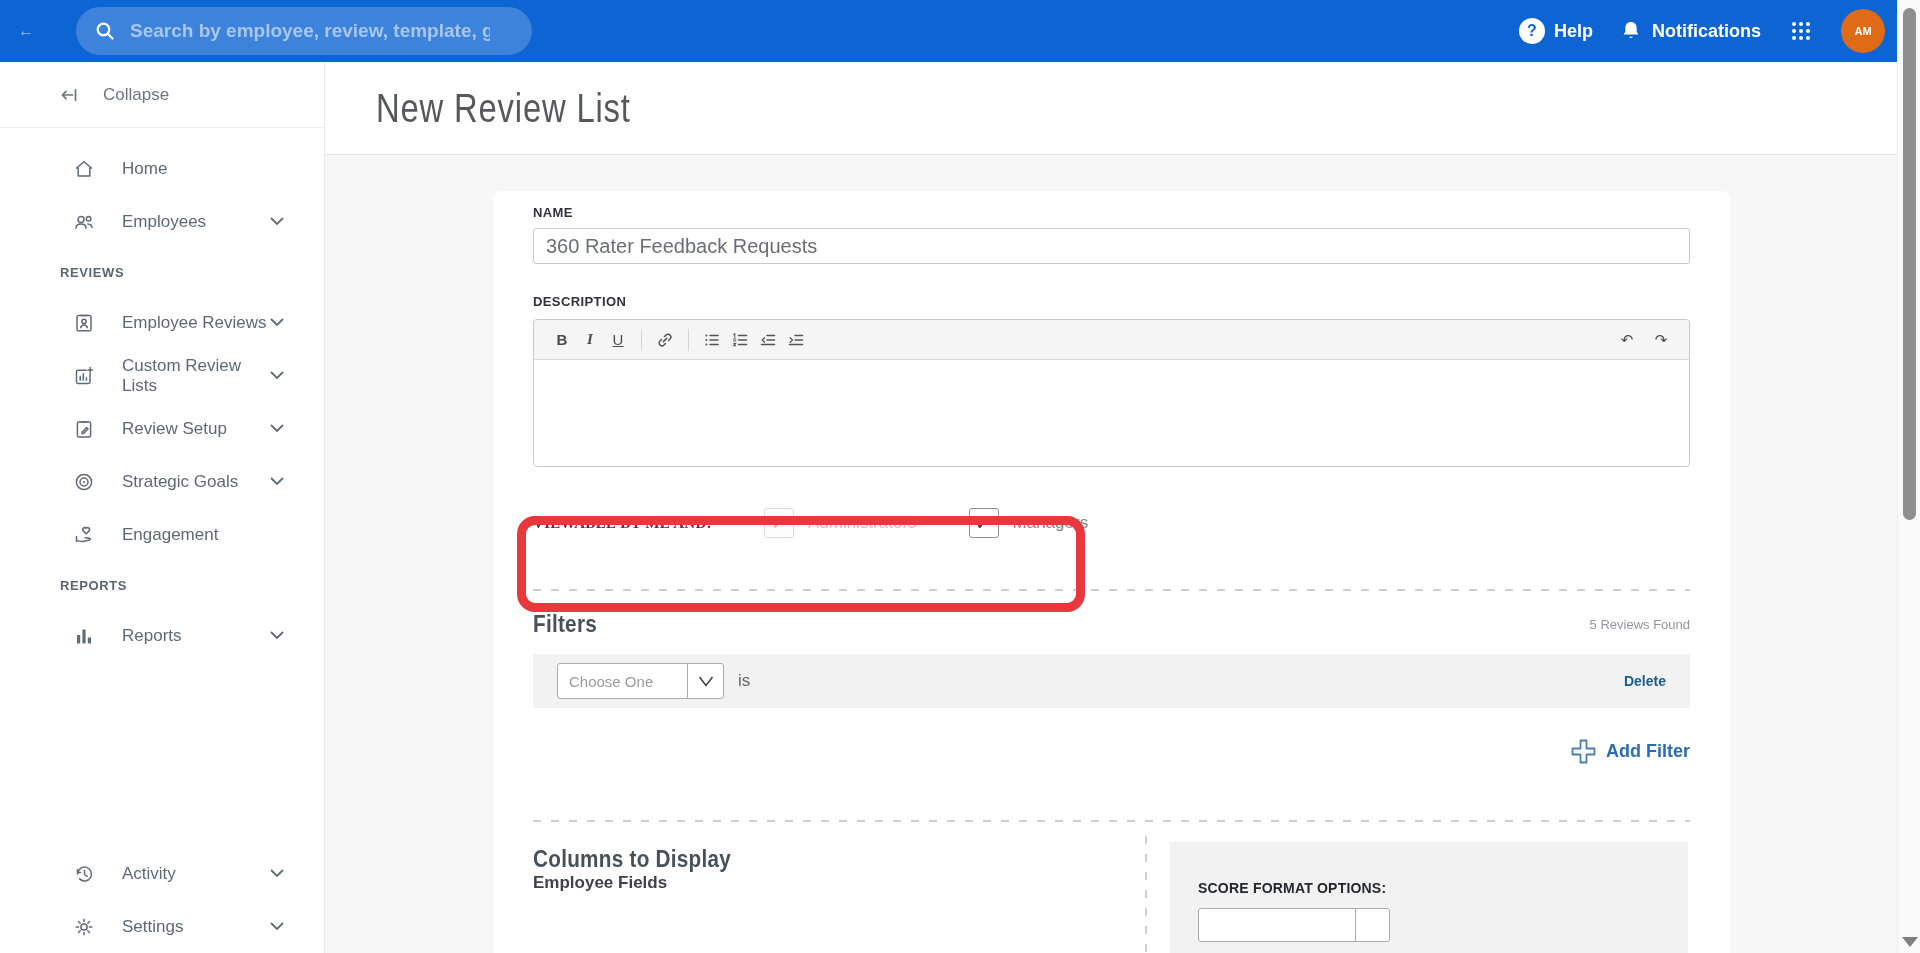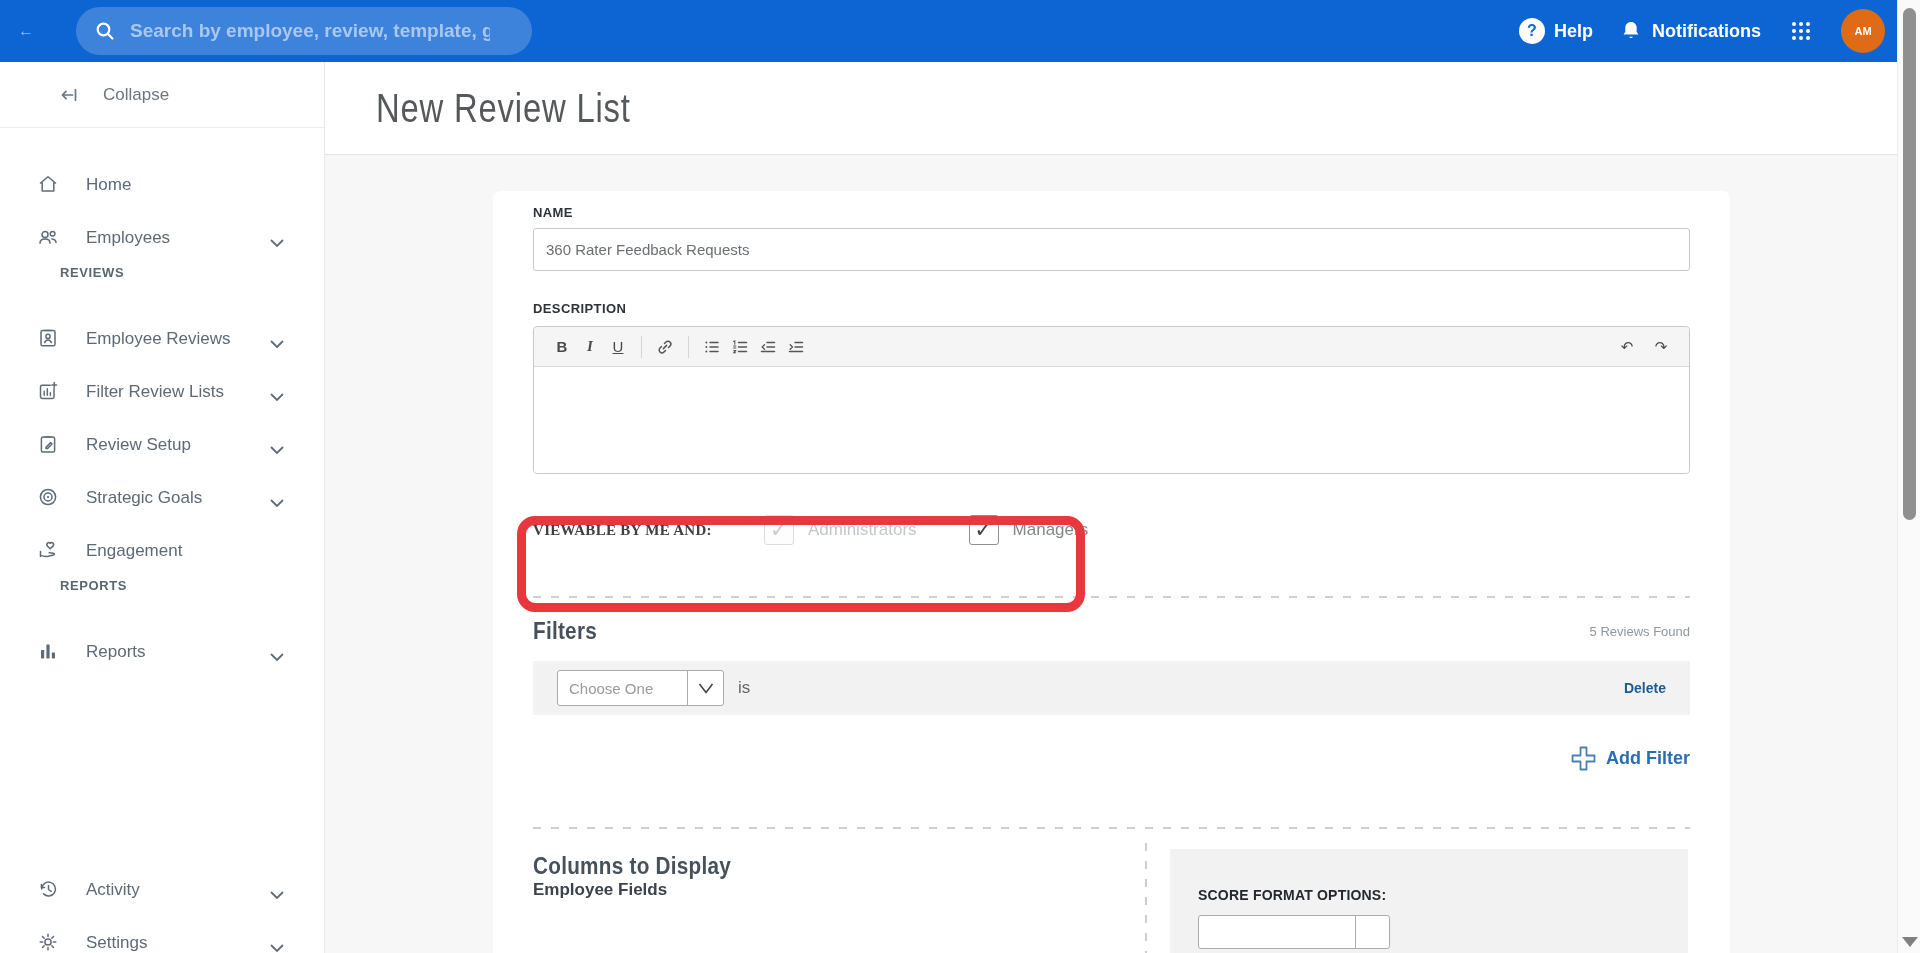--- a/index.html
+++ b/index.html
@@ -32,42 +32,42 @@
                   border-left:8px solid transparent; border-right:8px solid transparent;
                   border-top:10px solid #7f7f7f; }
 
   
   .sidebar { position:absolute; left:0; top:62px; width:325px; bottom:0; background:#fff;
              border-right:1px solid #e8e8e8; display:flex; flex-direction:column; z-index:20; }
   .collapse-row { height:66px; display:flex; align-items:center; padding-left:37px;
                   border-bottom:1px solid #ececec; color:#6a7680; font-size:17px; cursor:pointer; }
   .collapse-row span { margin-left:22px; }
   .nav { padding-top:14px; display:flex; flex-direction:column; flex:1; }
-  .nav-item { height:53px; display:flex; align-items:flex-end; padding-left:37px; padding-right:40px;
-              color:#5d6a76; font-size:17px; font-weight:500; cursor:pointer; position:relative; }
+  .nav-item { height:53px; display:flex; align-items:center; padding-left:37px; padding-right:40px;
+              color:#5d6a76; font-size:17px; font-weight:500; cursor:pointer; position:relative;margin-left:36px; }
   .nav-item .lbl { margin-left:27px; }
   .nav-item .chev { margin-left:auto; }
   .nav-section { height:48px; display:flex; align-items:center; padding-left:60px;
                  color:#5b6770; font-size:13px; font-weight:700; letter-spacing:.6px; }
   .mt-auto { margin-top:auto; }
   .icon22 { width:22px; height:22px; flex:none; }
 
   
   .main { position:absolute; left:325px; top:62px; right:23px; bottom:0; }
   .page-header { height:93px; background:#fff; border-bottom:1px solid #e4e4e4;
                  display:flex; align-items:center; padding-left:51px; }
   .page-title { font-size:40px; font-weight:400; color:#55595c; letter-spacing:1px;
                 transform:scaleX(.82); transform-origin:left center; }
   .content { position:absolute; top:93px; left:0; right:0; bottom:0; background:#f7f7f7; }
   .card { position:absolute; left:168px; top:36px; width:1237px; bottom:-14px;
           background:#fff; border-radius:8px; padding:0 40px; }
 
   .field-label { margin-top:14px; font-size:13px; font-weight:700; color:#2d3339; letter-spacing:.4px; }
-  .text-input { margin-top:8px; width:100%; height:43px; border:1px solid #c9c9c9; border-radius:3px;
-                padding:0 12px; font-size:15px; color:#6b6f73; font-family:"Liberation Sans", sans-serif; outline:none; }
+  .text-input { margin-top:8px; width:100%; height:36px; border:1px solid #c9c9c9; border-radius:3px;
+                padding:0 12px; font-size:20px; color:#6b6f73; font-family:"Liberation Sans", sans-serif; outline:none; }
   .desc-label { margin-top:30px; }
   .editor { margin-top:10px; border:1px solid #c9c9c9; border-radius:4px; }
   .editor-toolbar { height:40px; background:#f5f5f5; border-bottom:1px solid #d9d9d9;
                     border-radius:4px 4px 0 0; display:flex; align-items:center; padding:0 14px; }
   .tb-btn { width:28px; height:28px; display:flex; align-items:center; justify-content:center;
             color:#4a4a4a; font-size:15px; cursor:pointer; }
   .tb-sep { width:1px; height:22px; background:#d5d5d5; margin:0 9px; }
   .tb-bold { font-weight:700; }
   .tb-italic { font-style:italic; font-family:"Liberation Serif", serif; font-weight:600; }
   .tb-underline { text-decoration:underline; }
@@ -230,21 +230,21 @@
     </div>
 
     <div class="nav-item">
       <span class="icon22">
         <svg width="22" height="22" viewBox="0 0 22 22" stroke="#5f6b76" stroke-width="1.5" fill="none" stroke-linecap="round" stroke-linejoin="round">
             <path d="M17 8.6v8.2a1.6 1.6 0 0 1-1.6 1.6H5.1a1.6 1.6 0 0 1-1.6-1.6V6.9a1.6 1.6 0 0 1 1.6-1.6h8.1"></path>
             <path d="M7.2 15.2v-4M10.3 15.2V8.8M13.4 15.2v-2.4"></path>
             <path d="M17.2 2.6v4.6M14.9 4.9h4.6"></path>
           </svg>
       </span>
-      <span class="lbl">Filter Review Lists</span>
+      <span class="lbl">Custom Review Lists</span>
       <span class="chev">
         <svg width="14" height="9" viewBox="0 0 14 9" fill="none" stroke="#5f6b76" stroke-width="1.8" stroke-linecap="round">
             <path d="M1.5 1.5 7 7l5.5-5.5"></path>
           </svg>
       </span>
     </div>
 
     <div class="nav-item">
       <span class="icon22">
         <svg width="22" height="22" viewBox="0 0 22 22" stroke="#5f6b76" stroke-width="1.5" fill="none" stroke-linecap="round" stroke-linejoin="round">

